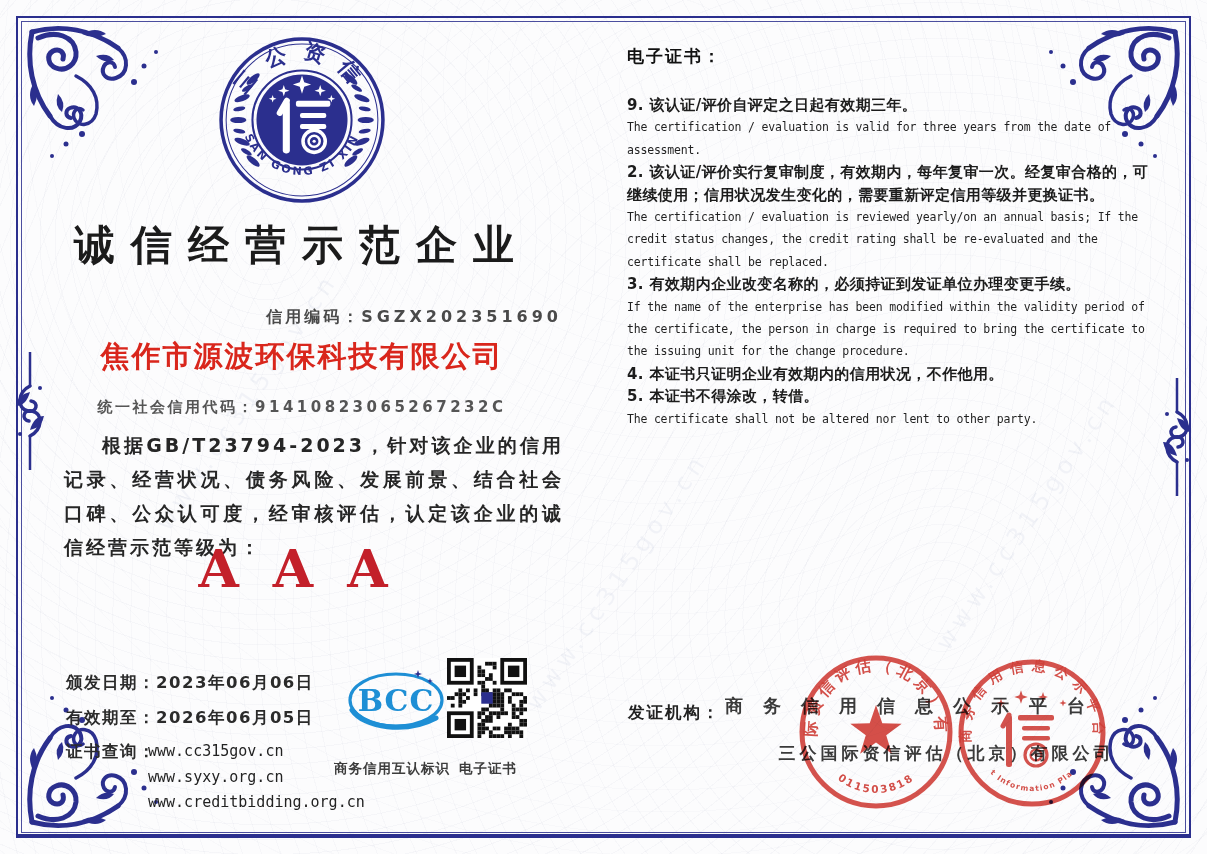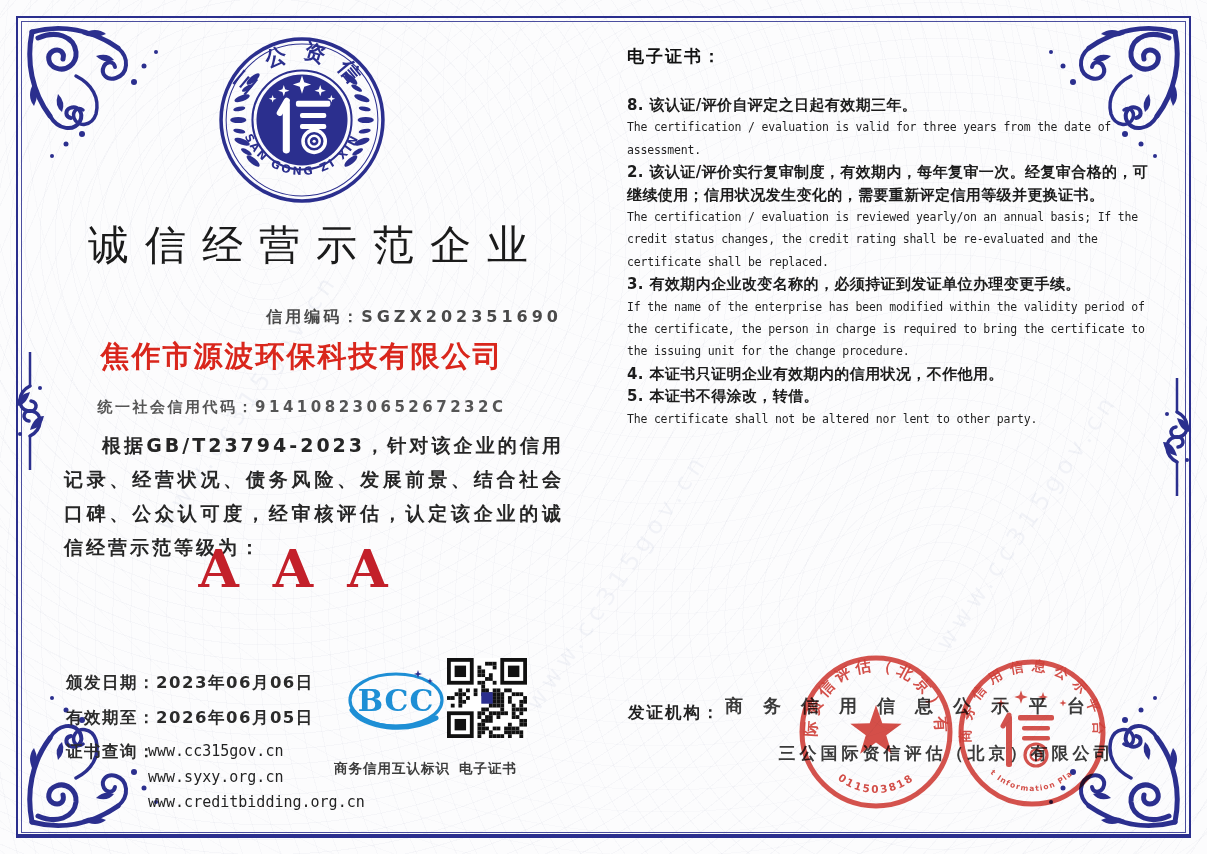--- a/index.html
+++ b/index.html
@@ -11,22 +11,22 @@
       repeating-radial-gradient(circle at 78% 72%, rgba(70,80,130,.03) 0 1px, transparent 1px 18px),
       repeating-radial-gradient(circle at 55% 10%, rgba(70,80,130,.025) 0 1px, transparent 1px 22px),
       #fcfcfd;}
   .abs{position:absolute;}
   
   .frame{position:absolute;inset:16px;border:2px solid #2b2f8e;border-bottom-width:4px;}
   .frame-inner{position:absolute;inset:21px;border:1px solid #2b2f8e;opacity:.85;}
   .corner{position:absolute;width:150px;height:150px;color:#2b2f8e;}
   .edge-scroll{position:absolute;width:36px;height:118px;color:#2b2f8e;}
   
-  .title{left:58px;top:218px;width:500px;text-align:center;
-    font-family:"DejaVu Serif","Liberation Serif",serif;font-weight:400;
+  .title{left:58px;top:218px;width:500px;text-align:left;
+    font-family:"DejaVu Serif","Liberation Serif",serif;font-weight:700;
     font-size:41px;color:#1b1b1b;letter-spacing:16px;text-indent:16px;white-space:nowrap;}
   .credit-line{left:42px;top:307px;width:520px;text-align:right;
     font-size:16px;color:#4a4a4a;letter-spacing:3px;font-weight:600;}
   .company{left:22px;top:337px;width:560px;text-align:center;
     font-size:29px;font-weight:700;letter-spacing:2px;}
   .uscc{left:42px;top:398px;width:520px;text-align:center;
     font-size:15px;color:#555;letter-spacing:2.5px;font-weight:600;}
   .body-par{left:64px;top:428px;width:500px;font-size:19px;line-height:34px;
     letter-spacing:3px;color:#262626;font-weight:600;text-indent:2em;text-align:justify;}
   .grade{left:118px;top:538px;width:350px;text-align:center;
@@ -312,21 +312,21 @@
       <rect x="8" y="64" width="12" height="12" fill="#111"></rect>
       <rect x="36" y="36" width="12" height="12" fill="#2b2f8e"></rect>
     </svg>
 
   <div class="abs small-label" style="left:334px;top:760px;">商务信用互认标识</div>
   <div class="abs small-label" style="left:459px;top:760px;">电子证书</div>
 
   <div class="abs notes">
     <div class="notes-heading">电子证书：</div>
     <div id="notes-items">
-        <div class="note-zh">8. 该认证/评价自评定之日起有效期三年。</div>
+        <div class="note-zh">9. 该认证/评价自评定之日起有效期三年。</div>
         <div class="note-en">The certification / evaluation is valid for three years from the date of assessment.</div>
         <div class="note-zh">2. 该认证/评价实行复审制度，有效期内，每年复审一次。经复审合格的，可继续使用；信用状况发生变化的，需要重新评定信用等级并更换证书。</div>
         <div class="note-en">The certification / evaluation is reviewed yearly/on an annual basis; If the credit status changes, the credit rating shall be re-evaluated and the certificate shall be replaced.</div>
         <div class="note-zh">3. 有效期内企业改变名称的，必须持证到发证单位办理变更手续。</div>
         <div class="note-en">If the name of the enterprise has been modified within the validity period of the certificate, the person in charge is required to bring the certificate to the issuing unit for the change procedure.</div>
         <div class="note-zh">4. 本证书只证明企业有效期内的信用状况，不作他用。</div>
         <div class="note-zh">5. 本证书不得涂改，转借。</div>
         <div class="note-en">The certificate shall not be altered nor lent to other party.</div>
       </div>
   </div>

